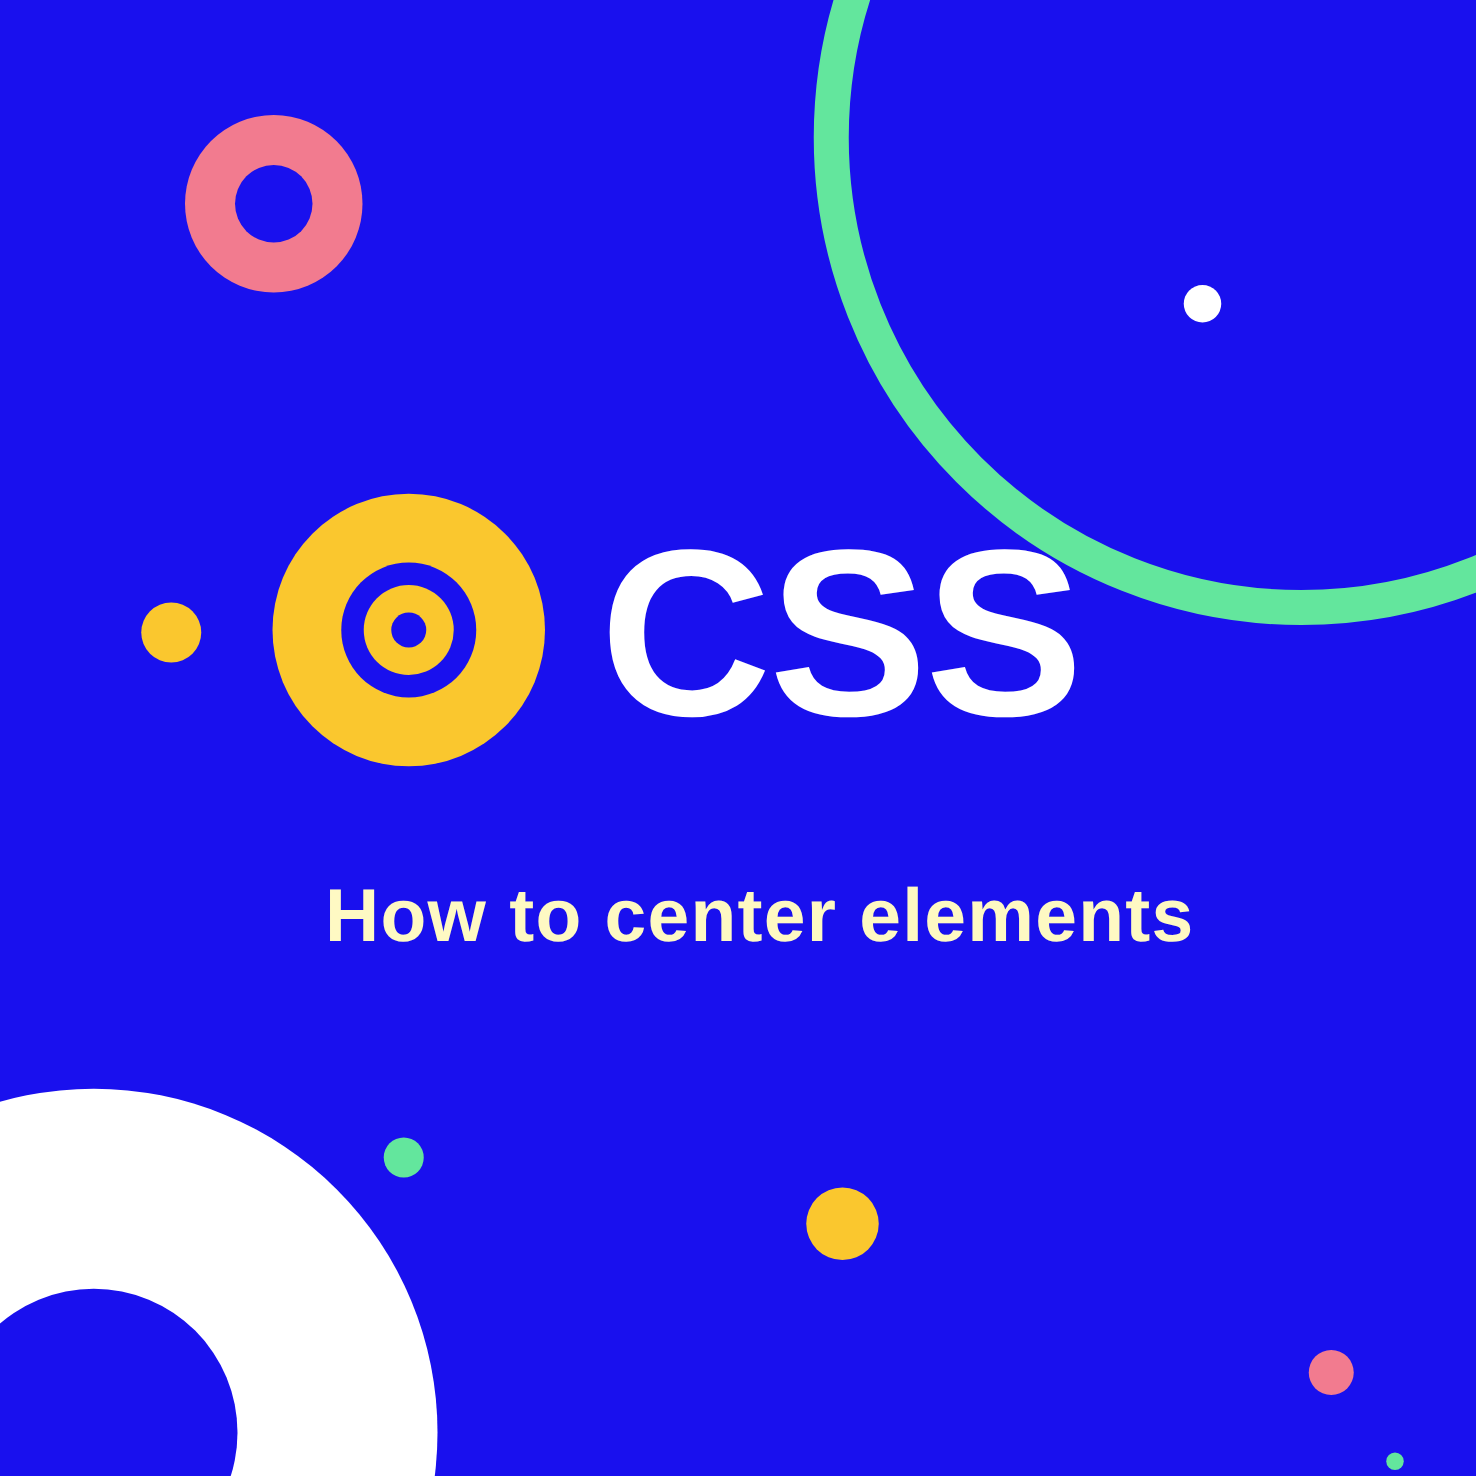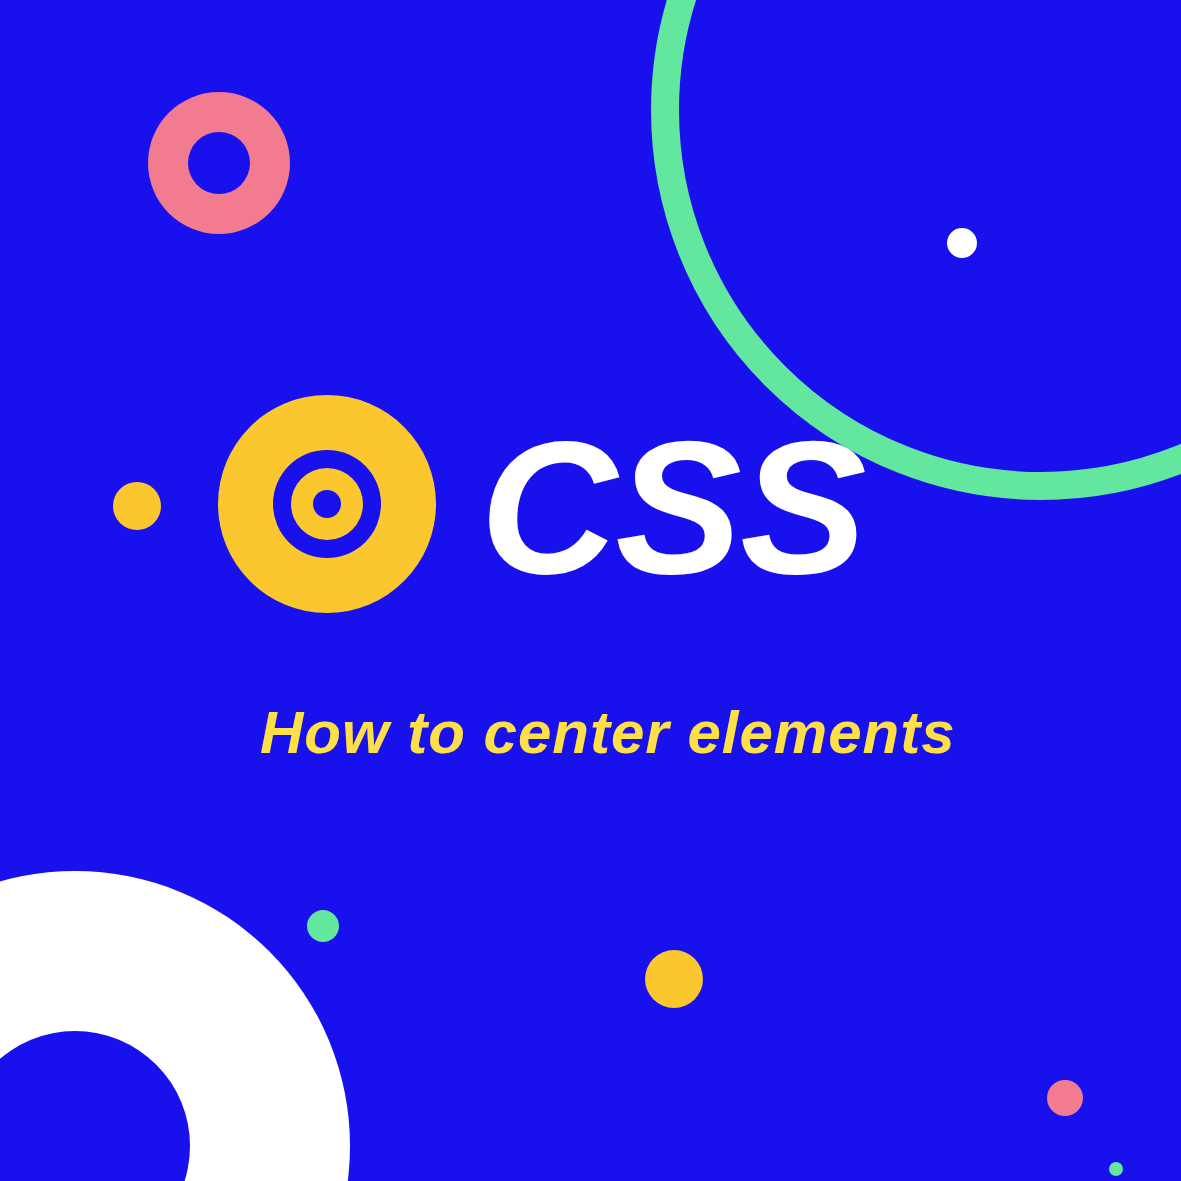--- a/index.html
+++ b/index.html
@@ -1,19 +1,18 @@
 <!DOCTYPE html>
 <html><head>
   <meta charset="utf-8">
   <style>
     * {
       margin: 0;
       padding: 0;
       box-sizing: border-box;
-      font-style: italic;
     }
     body {
       width: 1181px;
       height: 1181px;
       background: #1910ee;
       position: relative;
       overflow: hidden;
       font-family: 'Trebuchet MS', 'Lucida Sans', Geneva, Verdana, sans-serif;
     }
     .canvas {
@@ -123,21 +122,21 @@
       font-weight: 700;
       letter-spacing: -2px;
       line-height: 1;
       font-stretch: expanded;
     }
     
     .subtitle {
       position: absolute;
       left: 260px;
       top: 698px;
-      color: #fde047;
+      color: #fef9c3;
       font-size: 60px;
       font-weight: 700;
       letter-spacing: 1px;
     }
     
     .white-ring {
       position: absolute;
       left: -200px;
       bottom: -240px;
       width: 550px;

